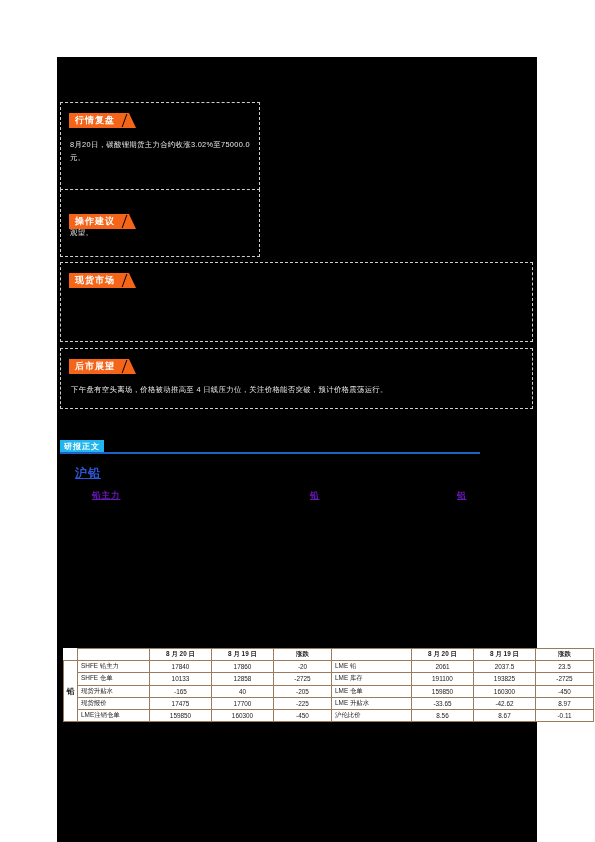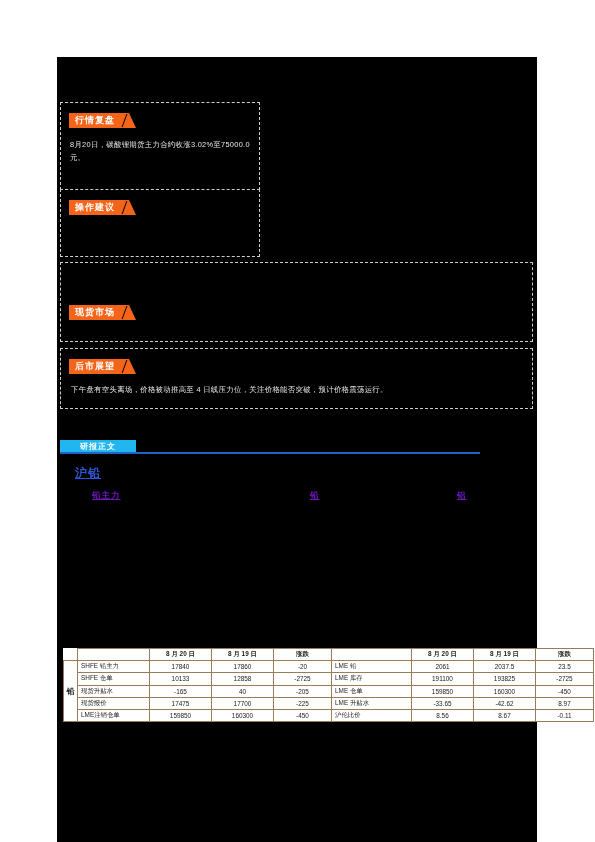--- a/index.html
+++ b/index.html
@@ -67,21 +67,21 @@
   }
 
   
   .sechdr {
     position: absolute;
     left: 3px; top: 0;
     background: #22b6f0;
     color: #ffffff;
     font-size: 8px;
     font-weight: bold;
-    padding: 1px 20px;
+    padding: 1px 4px;
     letter-spacing: 1px;
   }
   .hrule {
     position: absolute;
     left: 3px; top: 12px;
     width: 420px; height: 2px;
     background: #1f63c8;
   }
   .bluelink {
     color: #2d57d8;
@@ -135,27 +135,28 @@
   <div class="doc">
 
     <div class="block" style="left:3px; top:45px; width:200px; height:93px;">
       <div style="position:absolute;left:8px;top:6px;">
         <span class="ribbon">行情复盘<span class="slash"></span></span>
       </div>
       <div class="bodytext" style="position:absolute;left:9px;top:35px;width:182px;">8月20日，碳酸锂期货主力合约收涨3.02%至75000.0元。</div>
     </div>
 
     <div class="block" style="left:3px; top:132px; width:200px; height:68px;">
+      <div style="position:absolute;left:8px;top:20px;">
+        <span class="ribbon">操作建议<span class="slash"></span></span>
+      </div>
+      <div class="bodytext" style="position:absolute;left:9px;top:36px;width:182px;">观望。</div>
+    </div>
+
+    <div class="block" style="left:3px; top:205px; width:473px; height:80px;">
       <div style="position:absolute;left:8px;top:6px;">
-        <span class="ribbon">操作建议<span class="slash"></span></span>
-      </div>
-    </div>
-
-    <div class="block" style="left:3px; top:205px; width:473px; height:80px;">
-      <div style="position:absolute;left:8px;top:6px;margin-top:32px;">
         <span class="ribbon">现货市场<span class="slash"></span></span>
       </div>
     </div>
 
     <div class="block" style="left:3px; top:291px; width:473px; height:61px;">
       <div style="position:absolute;left:8px;top:6px;">
         <span class="ribbon">后市展望<span class="slash"></span></span>
       </div>
       <div class="bodytext" style="position:absolute;left:10px;top:34px;width:452px;">下午盘有空头离场，价格被动推高至 4 日线压力位，关注价格能否突破，预计价格震荡运行。</div>
     </div>

